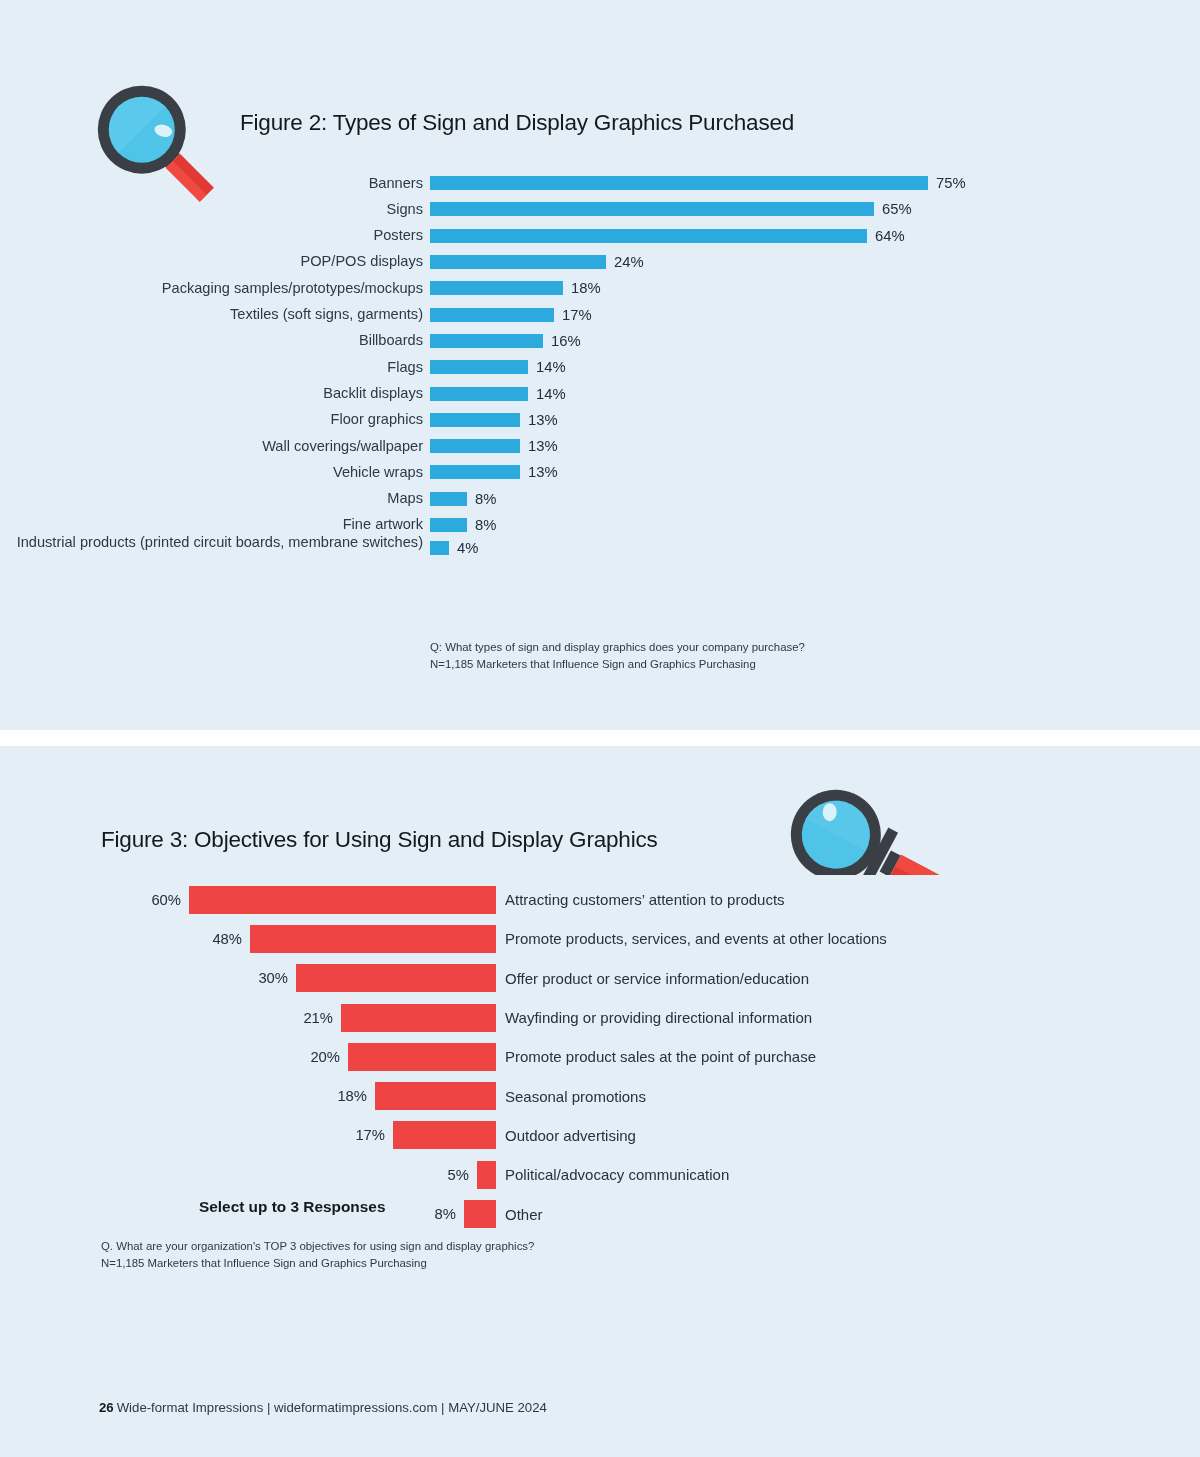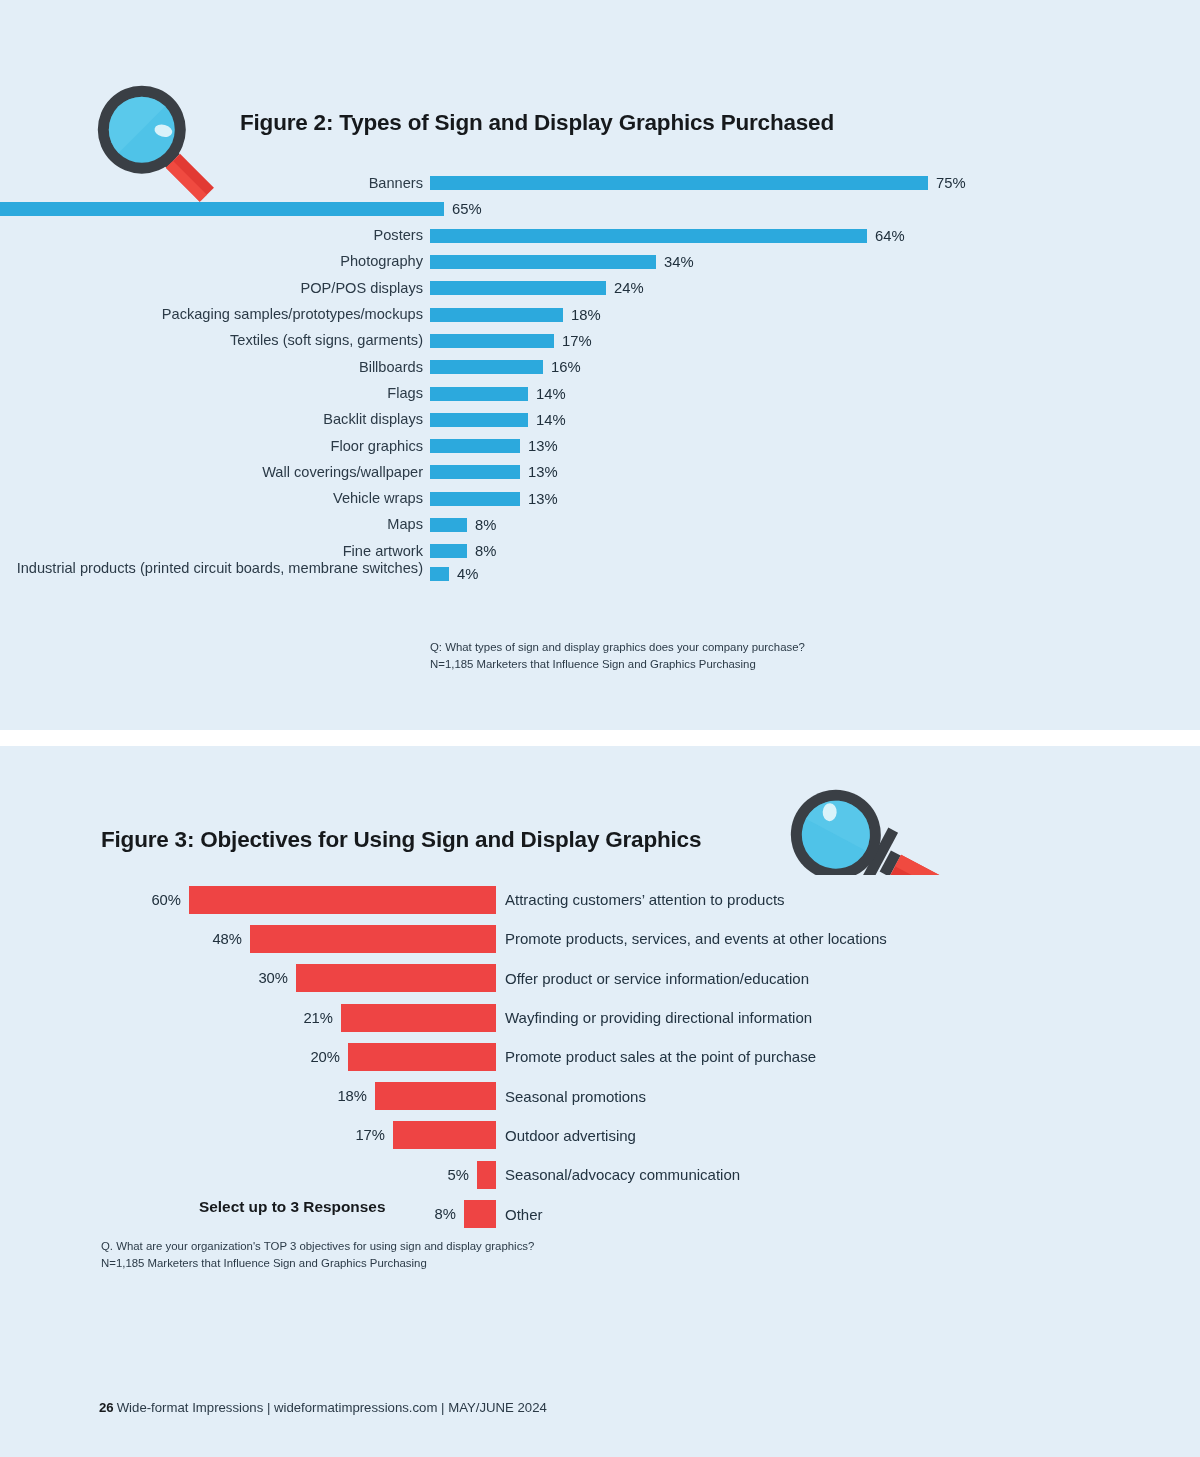--- a/index.html
+++ b/index.html
@@ -28,21 +28,21 @@
   #gap-white  { position:absolute; left:0; top:730px; width:1200px; height:16px; background:#ffffff; }
   #panel-fig3 { top: 746px; height: 711px; }
 
   
   .magnifier { position: absolute; }
 
   
   .fig-title {
     position: absolute;
     font-size: 22.5px;
-    font-weight: bold;
+    font-weight: normal;
     letter-spacing: -0.2px;
     color: #16191c;
     white-space: nowrap;
   }
   #fig2-title { left: 240px; top: 110px; }
   #fig3-title { left: 101px; top: 827px; }
 
   
   #fig2-chart {
     position: absolute;
@@ -178,41 +178,35 @@
 
   <div class="f2-row">
     <div class="f2-label">Banners</div>
     <div class="f2-barwrap">
       <div class="f2-bar" style="width:498px"></div>
       <div class="f2-val">75%</div>
     </div>
   </div>
 
   <div class="f2-row">
+    <div class="f2-label">Signs</div>
     <div class="f2-barwrap">
       <div class="f2-bar" style="width:444px"></div>
       <div class="f2-val">65%</div>
     </div>
   </div>
 
   <div class="f2-row">
     <div class="f2-label">Posters</div>
     <div class="f2-barwrap">
       <div class="f2-bar" style="width:437px"></div>
       <div class="f2-val">64%</div>
     </div>
   </div>
 
-  <div class="f2-row">
-    <div class="f2-label">Photography</div>
-    <div class="f2-barwrap">
-      <div class="f2-bar" style="width:226px"></div>
-      <div class="f2-val">34%</div>
-    </div>
-  </div>
 
   <div class="f2-row">
     <div class="f2-label">POP/POS displays</div>
     <div class="f2-barwrap">
       <div class="f2-bar" style="width:176px"></div>
       <div class="f2-val">24%</div>
     </div>
   </div>
 
 
@@ -382,21 +376,21 @@
       <div class="f3-bar" style="width:103px"></div>
     </div>
     <div class="f3-label">Outdoor advertising</div>
   </div>
 
   <div class="f3-row">
     <div class="f3-left">
       <div class="f3-val">5%</div>
       <div class="f3-bar" style="width:19px"></div>
     </div>
-    <div class="f3-label">Seasonal/advocacy communication</div>
+    <div class="f3-label">Political/advocacy communication</div>
   </div>
 
   <div class="f3-row">
     <div class="f3-left">
       <div class="f3-val">8%</div>
       <div class="f3-bar" style="width:32px"></div>
     </div>
     <div class="f3-label">Other</div>
   </div>
 

